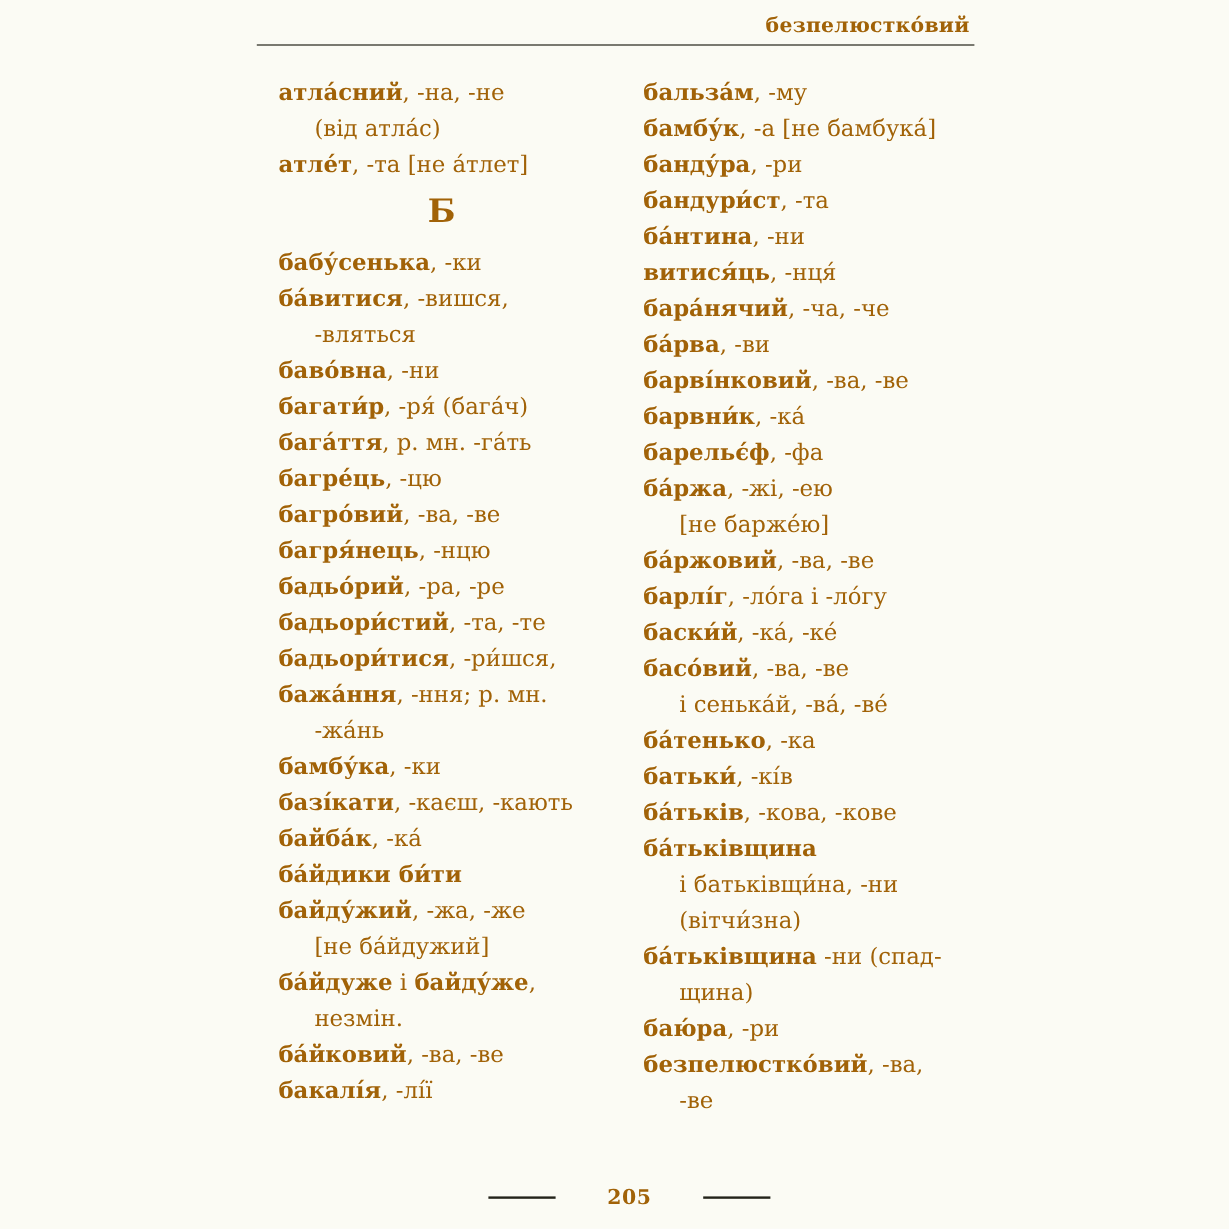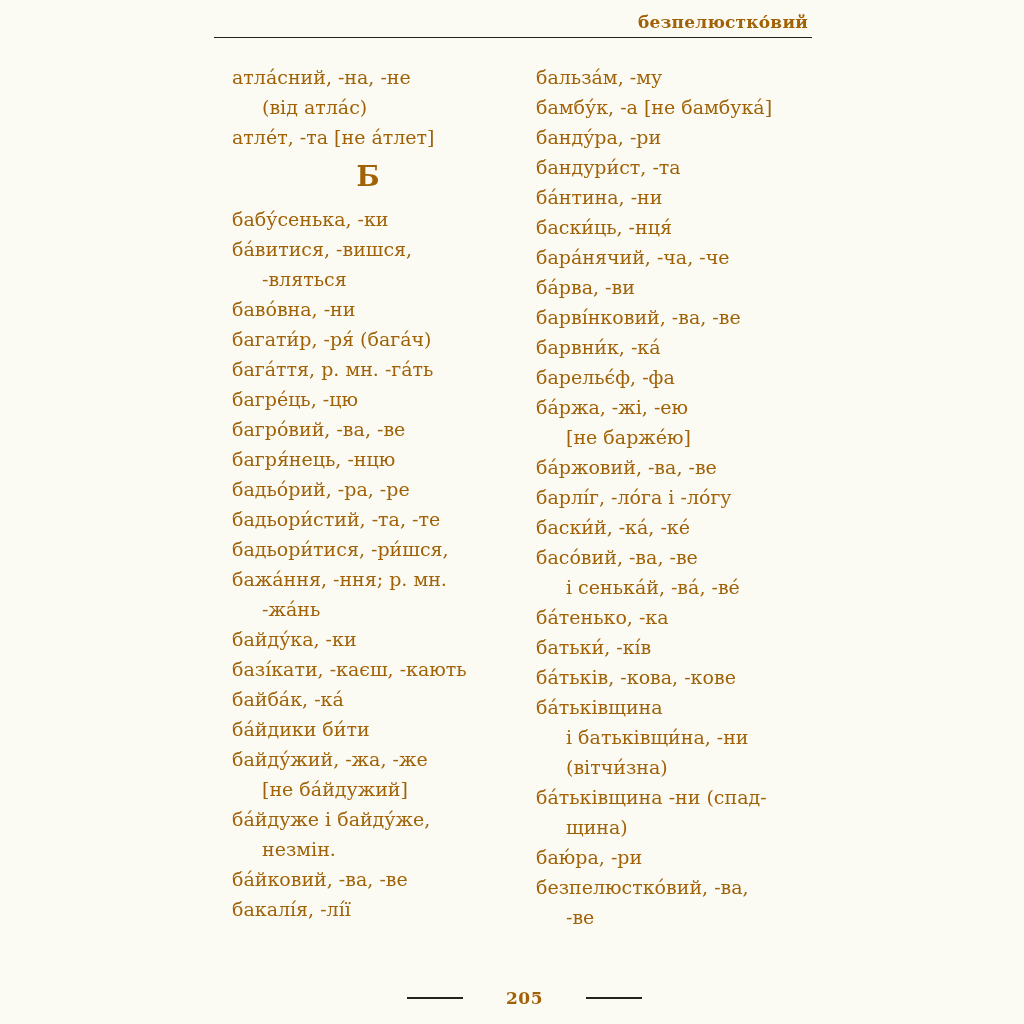--- a/index.html
+++ b/index.html
@@ -21,21 +21,21 @@
     padding: 0 4px 5px 0;
     letter-spacing: 0.2px;
   }
   .head-rule { border-top: 1.7px solid #23231a; height: 0; }
   .cols { display: flex; padding-left: 18px; margin-top: 24px; }
   .col-left  { width: 272px; margin-right: 32px; flex: none; }
   .col-right { width: 276px; flex: none; }
   .entry { font-size: 19px; line-height: 30px; }
   .line { white-space: nowrap; }
   .line.cont { padding-left: 30px; }
-  .bold { font-weight: 400; margin-top: 23px; }
+  .bold { font-weight: 700; margin-top: 23px; }
   .section-letter {
     text-align: center;
     font-weight: 700;
     font-size: 27px;
     line-height: 30px;
     padding: 10px 0 12px 0;
   }
   .footer {
     position: absolute; left: 0; right: 0; bottom: 16px;
     display: flex; align-items: center; justify-content: center; gap: 43px; padding-left: 25px;
@@ -92,21 +92,21 @@
             <div class="line"><span class="bold">бадьори́стий</span><span class="reg">, -та, -те</span></div>
           </div>
           <div class="entry">
             <div class="line"><span class="bold">бадьори́тися</span><span class="reg">, -ри́шся,</span></div>
           </div>
           <div class="entry">
             <div class="line"><span class="bold">бажа́ння</span><span class="reg">, -ння; р. мн.</span></div>
             <div class="line cont"><span class="reg">-жа́нь</span></div>
           </div>
           <div class="entry">
-            <div class="line"><span class="bold">байду́ка</span><span class="reg">, -ки</span></div>
+            <div class="line"><span class="bold">бамбу́ка</span><span class="reg">, -ки</span></div>
           </div>
           <div class="entry">
             <div class="line"><span class="bold">базі́кати</span><span class="reg">, -каєш, -кають</span></div>
           </div>
           <div class="entry">
             <div class="line"><span class="bold">байба́к</span><span class="reg">, -ка́</span></div>
           </div>
           <div class="entry">
             <div class="line"><span class="bold">ба́йдики би́ти</span></div>
           </div>
@@ -135,21 +135,21 @@
           <div class="entry">
             <div class="line"><span class="bold">банду́ра</span><span class="reg">, -ри</span></div>
           </div>
           <div class="entry">
             <div class="line"><span class="bold">бандури́ст</span><span class="reg">, -та</span></div>
           </div>
           <div class="entry">
             <div class="line"><span class="bold">ба́нтина</span><span class="reg">, -ни</span></div>
           </div>
           <div class="entry">
-            <div class="line"><span class="bold">баски́ць</span><span class="reg">, -нця́</span></div>
+            <div class="line"><span class="bold">витися́ць</span><span class="reg">, -нця́</span></div>
           </div>
           <div class="entry">
             <div class="line"><span class="bold">бара́нячий</span><span class="reg">, -ча, -че</span></div>
           </div>
           <div class="entry">
             <div class="line"><span class="bold">ба́рва</span><span class="reg">, -ви</span></div>
           </div>
           <div class="entry">
             <div class="line"><span class="bold">барві́нковий</span><span class="reg">, -ва, -ве</span></div>
           </div>

